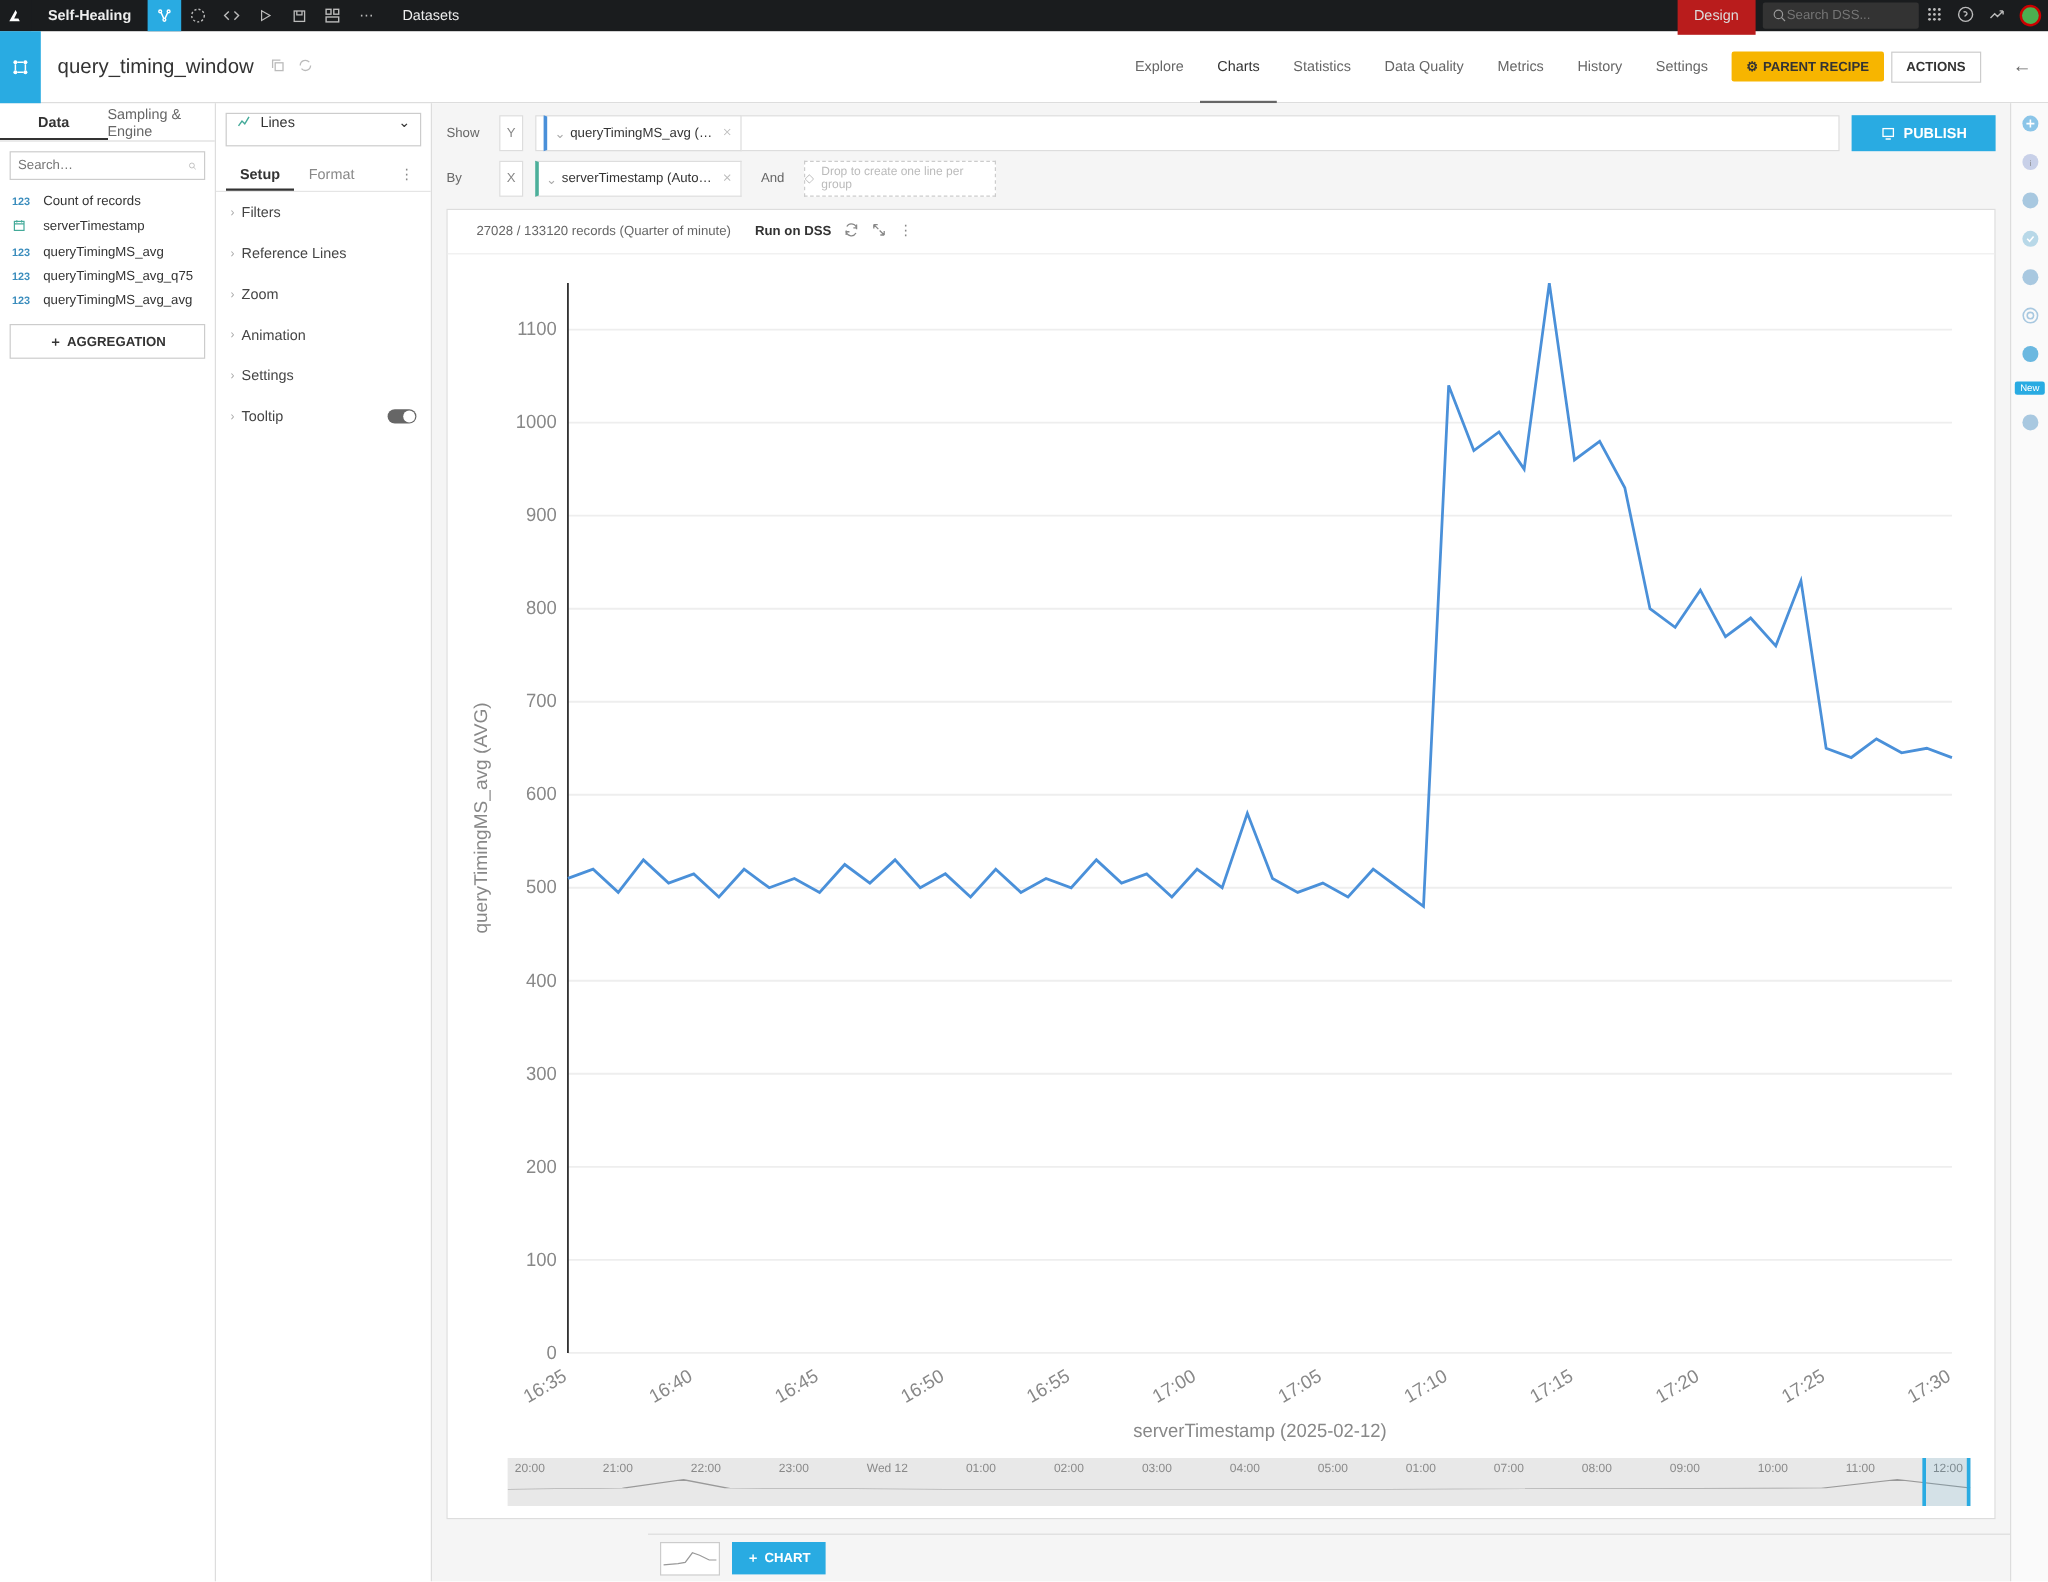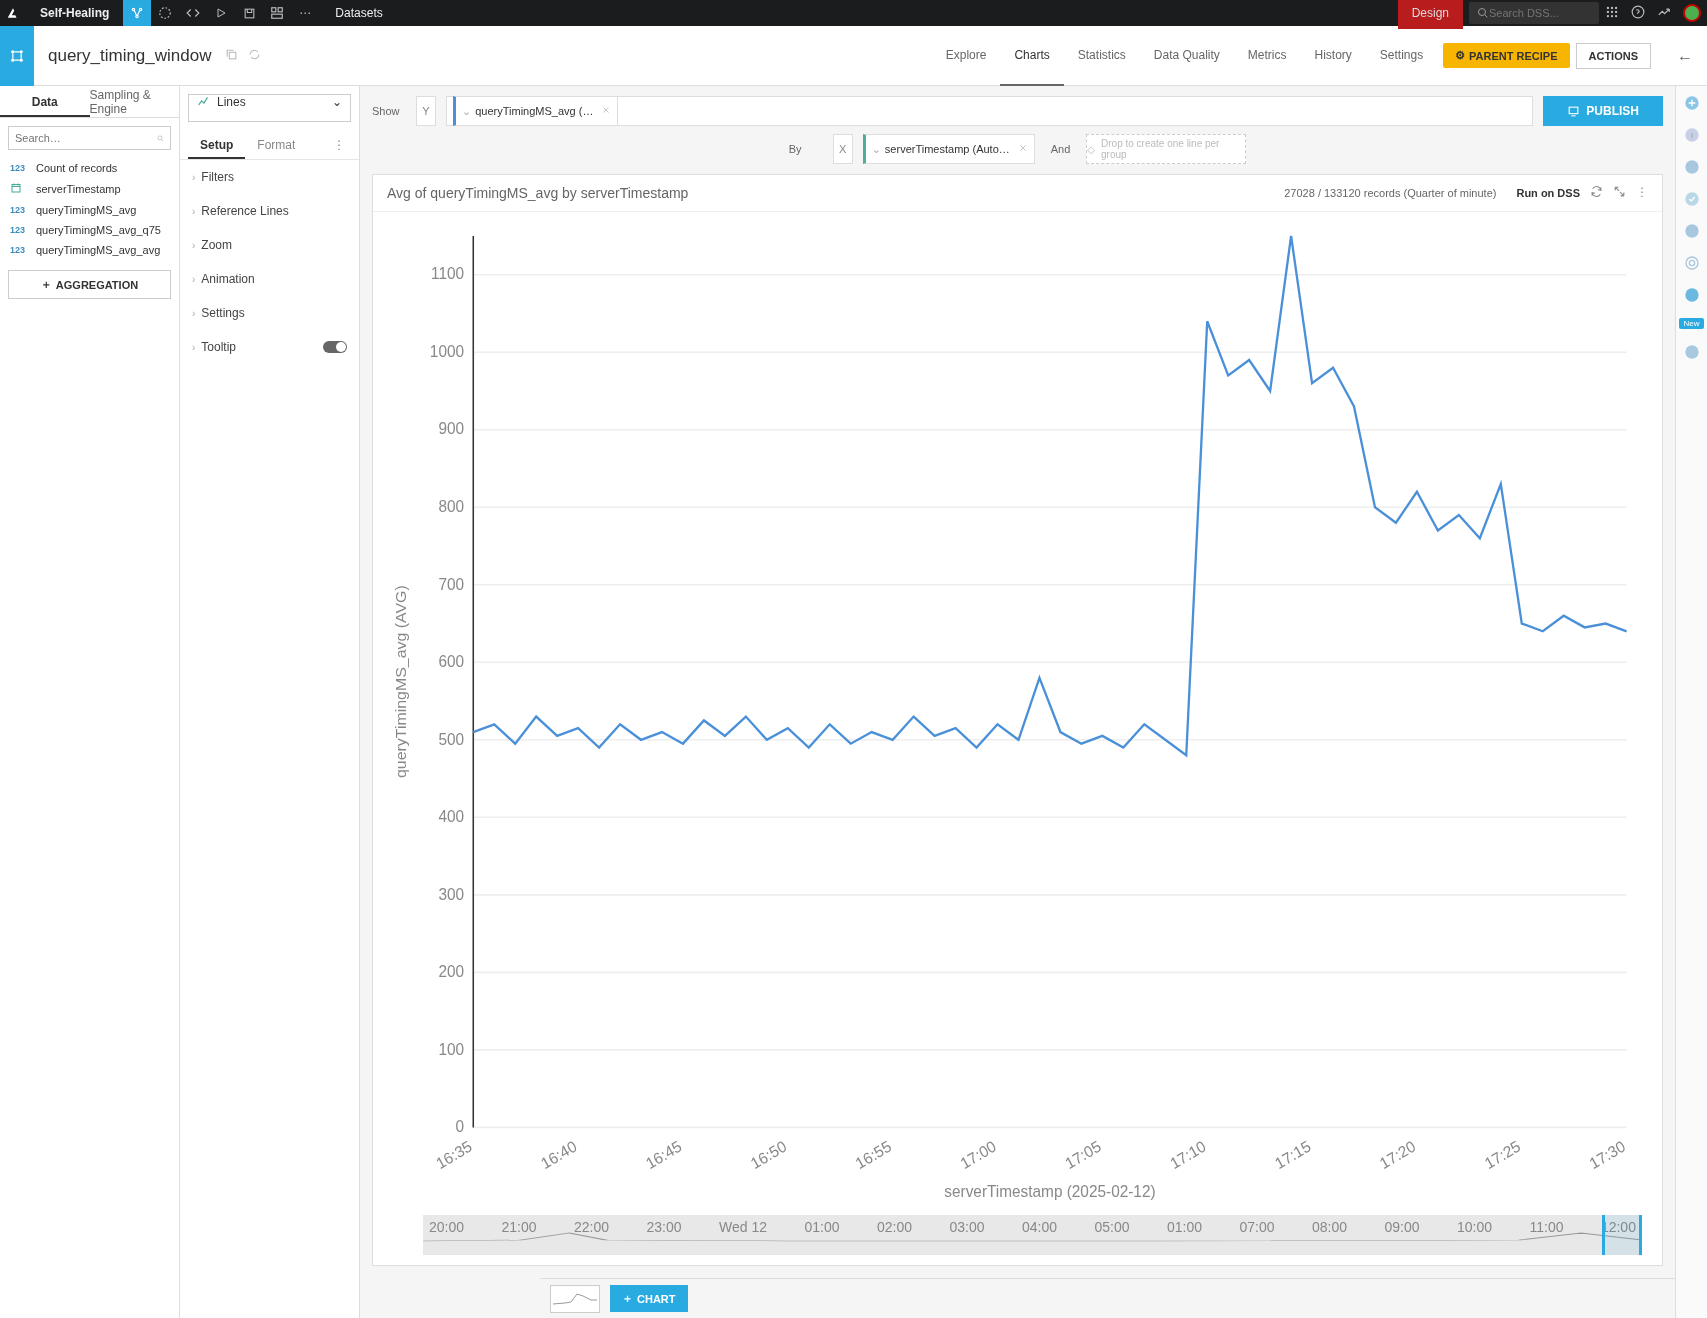--- a/index.html
+++ b/index.html
@@ -61,21 +61,21 @@
 .setup-menu { color: #888; margin-left: auto; padding: 0 6px; display: flex; align-items: center; cursor: pointer; }
 .accordion { }
 .acc-item { padding: 10px 12px; font-size: 12px; color: #444; cursor: pointer; display: flex; align-items: center; gap: 6px; }
 .acc-item .chev { color: #aaa; font-size: 10px; }
 .acc-item .toggle { margin-left: auto; width: 24px; height: 12px; background: #666; border-radius: 6px; position: relative; }
 .acc-item .toggle::after { content: ""; position: absolute; right: 1px; top: 1px; width: 10px; height: 10px; background: #fff; border-radius: 50%; }
 
 
 .center { flex: 1; display: flex; flex-direction: column; background: #f5f5f5; position: relative; }
 .shelves { padding: 10px 12px; display: flex; flex-direction: column; gap: 8px; }
-.shelf-row { display: flex; align-items: center; gap: 10px; justify-content: center; }
+.shelf-row { display: flex; align-items: center; gap: 10px; }
 .shelf-label { width: 34px; font-size: 11px; color: #666; }
 .axis-label { width: 20px; height: 30px; border: 1px solid #ddd; background: #fff; display: flex; align-items: center; justify-content: center; font-size: 11px; color: #888; }
 .pill { border: 1px solid #ddd; background: #fff; height: 30px; display: flex; align-items: center; padding: 0 6px; gap: 4px; font-size: 11px; border-left: 3px solid #4a90d9; }
 .pill.green { border-left-color: #4caf9a; }
 .pill .close { color: #bbb; cursor: pointer; margin-left: 4px; }
 .drop-zone { border: 1px dashed #ccc; background: #fff; height: 30px; flex: 0 0 160px; display: flex; align-items: center; justify-content: center; font-size: 10px; color: #bbb; gap: 6px; }
 .shelf-bg { flex: 1; background: #fff; border: 1px solid #ddd; height: 30px; display: flex; align-items: center; padding: 0 6px; gap: 6px; }
 .and-label { font-size: 11px; color: #666; padding: 0 6px; }
 .publish-btn { background: #29abe2; color: #fff; padding: 8px 24px; font-size: 12px; font-weight: 600; cursor: pointer; display: flex; align-items: center; gap: 6px; height: 30px; }
 
@@ -84,21 +84,21 @@
 .chart-header { display: flex; align-items: center; padding: 10px 14px; border-bottom: 1px solid #eee; }
 .chart-title { font-size: 14px; color: #666; flex: 1; }
 .chart-meta { font-size: 11px; color: #666; padding: 0 10px; }
 .run-on { font-size: 11px; font-weight: 600; padding: 0 10px; cursor: pointer; }
 .chart-icons { display: flex; gap: 10px; color: #888; }
 .chart-icons span { cursor: pointer; }
 .legend { text-align: right; padding: 4px 14px; font-size: 11px; color: #666; display: flex; justify-content: flex-end; align-items: center; gap: 6px; }
 .legend-swatch { width: 10px; height: 10px; background: #4a90d9; }
 .chart-body { flex: 1; position: relative; padding: 8px 20px 8px 8px; }
 .chart-body svg { width: 100%; height: 100%; }
-.timeline { height: 40px; margin: 0 20px 10px 50px; background: #e8e8e8; position: relative; font-size: 14px; color: #888; }
+.timeline { height: 40px; margin: 0 20px 10px 50px; background: #e8e8e8; position: relative; font-size: 10px; color: #888; }
 .timeline-labels { display: flex; justify-content: space-between; padding: 4px 6px; }
 .timeline-handle { position: absolute; top: 0; bottom: 0; width: 40px; right: 0; border-left: 3px solid #29abe2; border-right: 3px solid #29abe2; background: rgba(41,171,226,0.1); }
 
 
 .bottom-bar { height: 40px; border-top: 1px solid #ddd; display: flex; align-items: center; padding: 0 10px; gap: 10px; margin-left: 180px; }
 .chart-thumb { width: 50px; height: 28px; border: 1px solid #ccc; background: #fff; cursor: pointer; position: relative; }
 .add-chart { background: #29abe2; color: #fff; padding: 6px 12px; font-size: 11px; font-weight: 600; cursor: pointer; display: flex; align-items: center; gap: 4px; }
 
 
 .right-rail { width: 32px; background: #fafafa; border-left: 1px solid #ddd; display: flex; flex-direction: column; align-items: center; padding-top: 8px; gap: 14px; }
@@ -351,21 +351,20 @@
         <span class="and-label">And</span>
         <div class="drop-zone">
           <span>◇</span>
           <span>Drop to create one line per group</span>
         </div>
       </div>
     </div>
 
     <div class="chart-card">
       <div class="chart-header">
-        <div class="chart-title">Avg of queryTimingMS_avg by serverTimestamp</div>
         <div class="chart-meta">27028 / 133120 records (Quarter of minute)</div>
         <div class="run-on">Run on DSS</div>
         <div class="chart-icons">
           <span><svg width="13" height="13" viewBox="0 0 24 24" fill="none" stroke="currentColor" stroke-width="2">
                 <path d="M20 11A8 8 0 005 7M4 13a8 8 0 0015 4"></path>
                 <path d="M20 4v5h-5M4 20v-5h5"></path>
               </svg></span>
           <span><svg width="13" height="13" viewBox="0 0 24 24" fill="none" stroke="currentColor" stroke-width="2">
                 <path d="M4 4h6M4 4v6M4 4l7 7M20 20h-6M20 20v-6M20 20l-7-7"></path>
               </svg></span>

